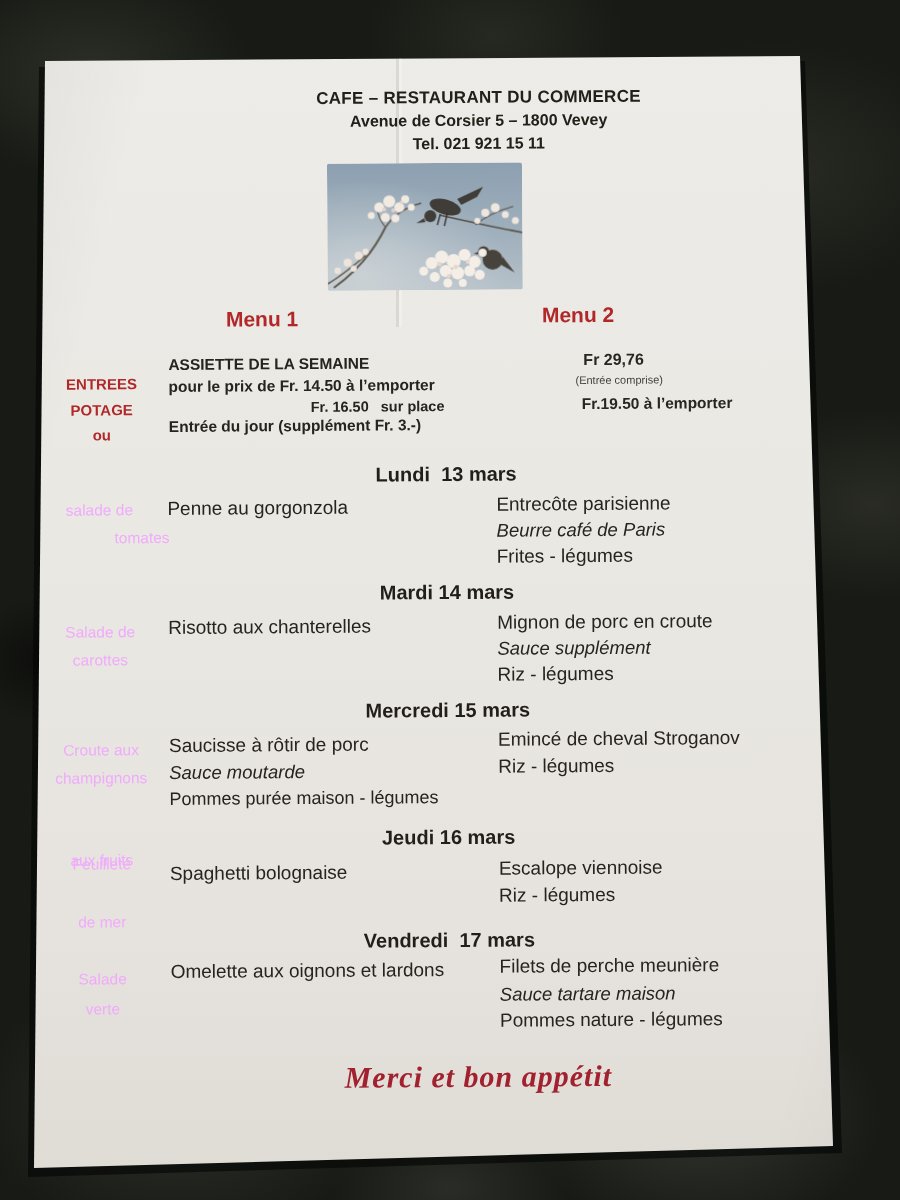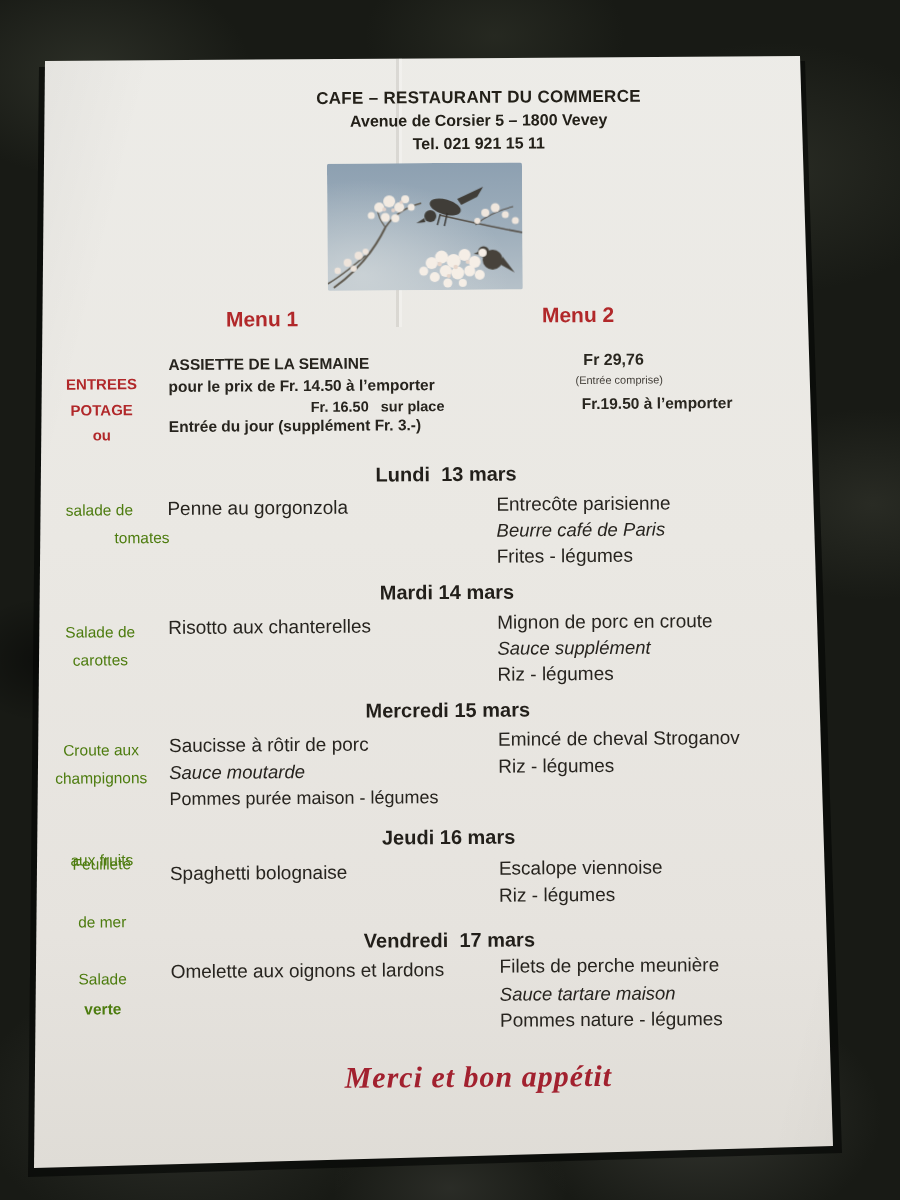--- a/index.html
+++ b/index.html
@@ -47,26 +47,26 @@
   #i11{left:170px;top:376px;}
   #i12{left:312px;top:398px;font-size:14.5px;}
   #i13{left:170px;top:416px;}
   .side-red{left:33px;width:140px;text-align:center;font-weight:700;font-size:15px;}
   #e0{top:373px;}#e1{top:399px;}#e2{top:424px;}
   #i20{left:585px;top:352px;font-weight:700;font-size:16px;}
   #i21{left:566px;top:375px;font-size:11px;color:#433f39;margin-left:11px;}
   #i22{left:583px;top:396px;font-weight:700;font-size:15.5px;}
   .day-title{left:147px;width:600px;text-align:center;font-weight:700;font-size:20px;color:#221f1a;}
   #d0t{top:463px;}#d1t{top:581px;}#d2t{top:699px;}#d3t{top:826px;}#d4t{top:929px;}
-  .side{left:30px;width:140px;text-align:center;font-size:15.5px;color:#4d7c0f;}
+  .side{left:30px;width:140px;text-align:center;font-size:15.5px;color:#f0abfc;}
   #d0s0{top:499px;}#d0s1{top:527px;text-align:right;}
   #d1s0{top:621px;}#d1s1{top:649px;}
   #d2s0{top:739px;}#d2s1{top:767px;text-align:center;}
   #d3s0{top:853px;}#d3s1{top:840px;margin-top:9px;}#d3s2{top:911px;}
-  #d4s0{top:968px;}#d4s1{top:998px;font-weight:bold;}
+  #d4s0{top:968px;}#d4s1{top:998px;}
   .dish{font-size:19px;color:#27241f;}
   .m1{left:168px;}.m2{left:497px;}
   .it{font-style:italic;font-size:18.5px;}
   #d0m1a{top:496px;}
   #d0m2a{top:494px;}#d0m2b{top:520px;}#d0m2c{top:546px;}
   #d1m1a{top:615px;}
   #d1m2a{top:612px;}#d1m2b{top:638px;}#d1m2c{top:664px;}
   #d2m1a{top:733px;}#d2m1b{top:760px;}#d2m1c{top:787px;font-size:18px;}
   #d2m2a{top:729px;}#d2m2b{top:756px;}
   #d3m1a{top:861px;}

